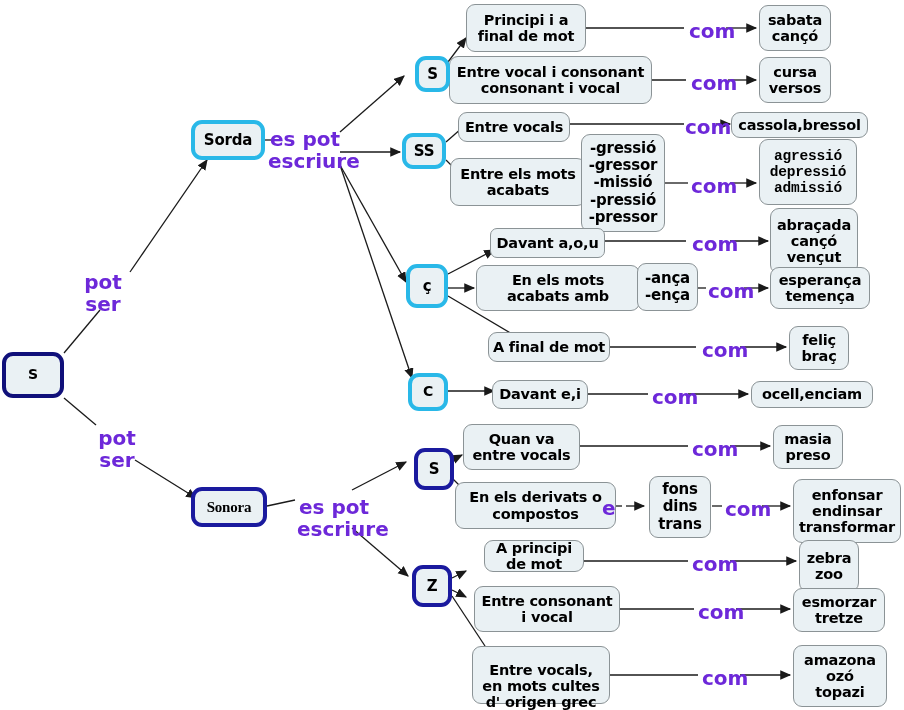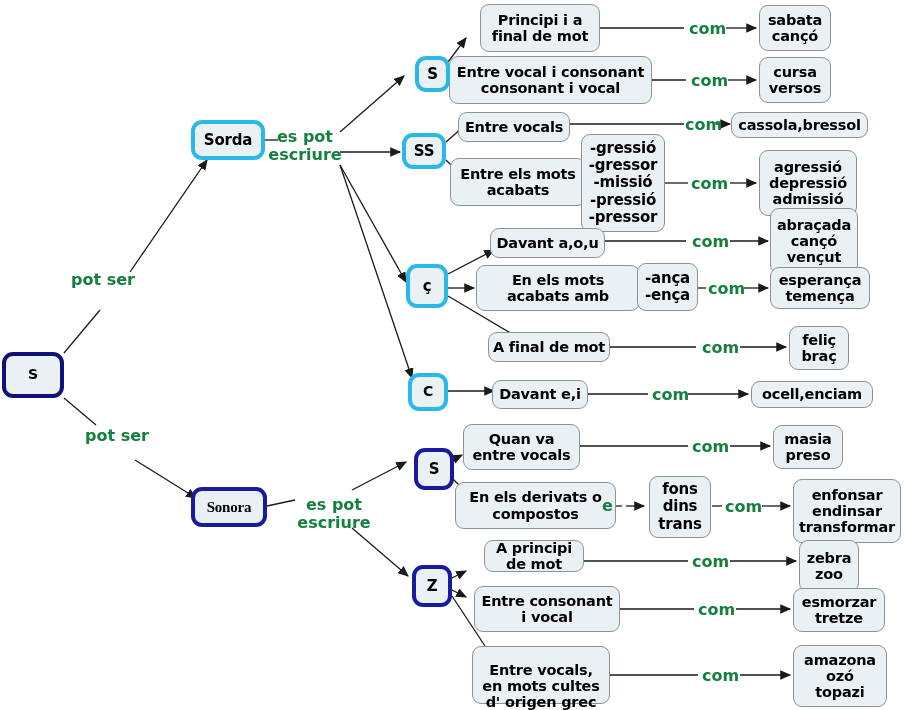--- a/index.html
+++ b/index.html
@@ -60,23 +60,23 @@
   }
   .node.small {
     font-size: 14px;
   }
   .node.list {
     font-size: 15px;
     line-height: 1.16;
   }
   .elabel {
     position: absolute;
-    color: #15803d;
+    color: #6d28d9;
     font-weight: bold;
-    font-size: 16px;
+    font-size: 20px;
     line-height: 1.1;
     text-align: center;
     background: transparent;
     white-space: pre-line;
     z-index: 8;
   }
   .elabel.left { text-align: left; }
 </style>
 </head>
 <body>
@@ -181,21 +181,21 @@
 
   <div class="node key" style="left:191px; top:120px; width:74px; height:40px;">
     <span>Sorda</span>
   </div>
   <div class="elabel" style="left:268px; top:128px; width:74px;">es pot
 escriure</div>
 
   <div class="node key" style="left:415px; top:56px; width:35px; height:36px;">
     <span>S</span>
   </div>
-  <div class="node" style="left:480px; top:4px; width:120px; height:48px;">
+  <div class="node" style="left:466px; top:4px; width:120px; height:48px;">
     <span style="white-space:pre-line;">Principi i a
 final de mot</span>
   </div>
   <div class="elabel" style="left:689px; top:20px; width:36px;">com</div>
   <div class="node" style="left:759px; top:5px; width:72px; height:46px;">
     <span style="white-space:pre-line;">sabata
 cançó</span>
   </div>
 
   <div class="node" style="left:449px; top:56px; width:203px; height:48px;">
@@ -224,30 +224,30 @@
 acabats</span>
   </div>
   <div class="node list" style="left:581px; top:134px; width:84px; height:98px;">
     <span style="white-space:pre-line;">-gressió
 -gressor
 -missió
 -pressió
 -pressor</span>
   </div>
   <div class="elabel" style="left:691px; top:175px; width:36px;">com</div>
-  <div class="node" style="left:759px; top:150px; width:98px; height:66px;">
+  <div class="node" style="left:759px; top:139px; width:98px; height:66px;font-family:Liberation Mono, monospace;">
     <span style="white-space:pre-line;">agressió
 depressió
 admissió</span>
   </div>
 
   <div class="node key" style="left:406px; top:264px; width:42px; height:44px;">
     <span>ç</span>
   </div>
-  <div class="node" style="left:490px; top:228px; width:115px; height:30px;">
+  <div class="node" style="left:490px; top:228px; width:115px; height:30px;border-radius:7px;">
     <span>Davant a,o,u</span>
   </div>
   <div class="elabel" style="left:692px; top:233px; width:36px;">com</div>
   <div class="node" style="left:770px; top:208px; width:88px; height:66px;">
     <span style="white-space:pre-line;">abraçada
 cançó
 vençut</span>
   </div>
 
   <div class="node" style="left:476px; top:265px; width:164px; height:46px;">

